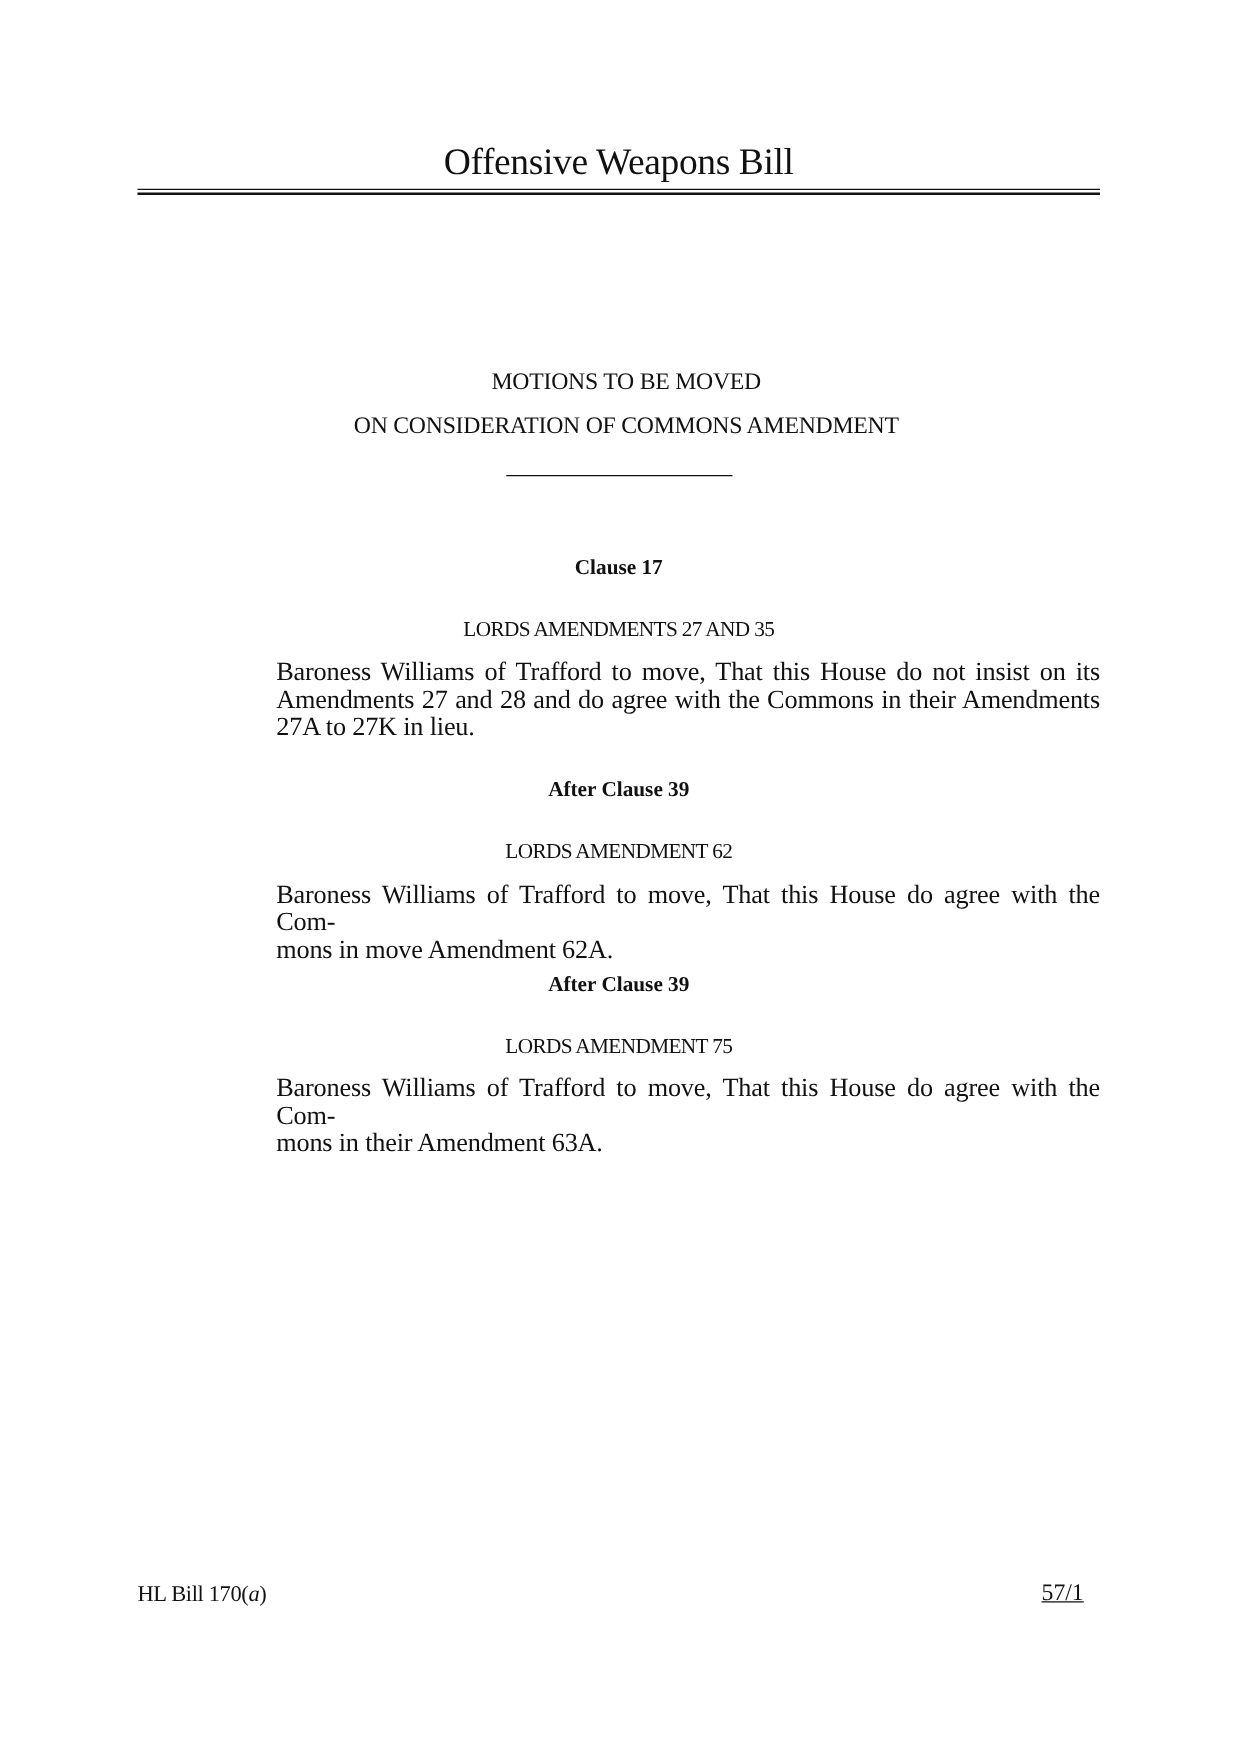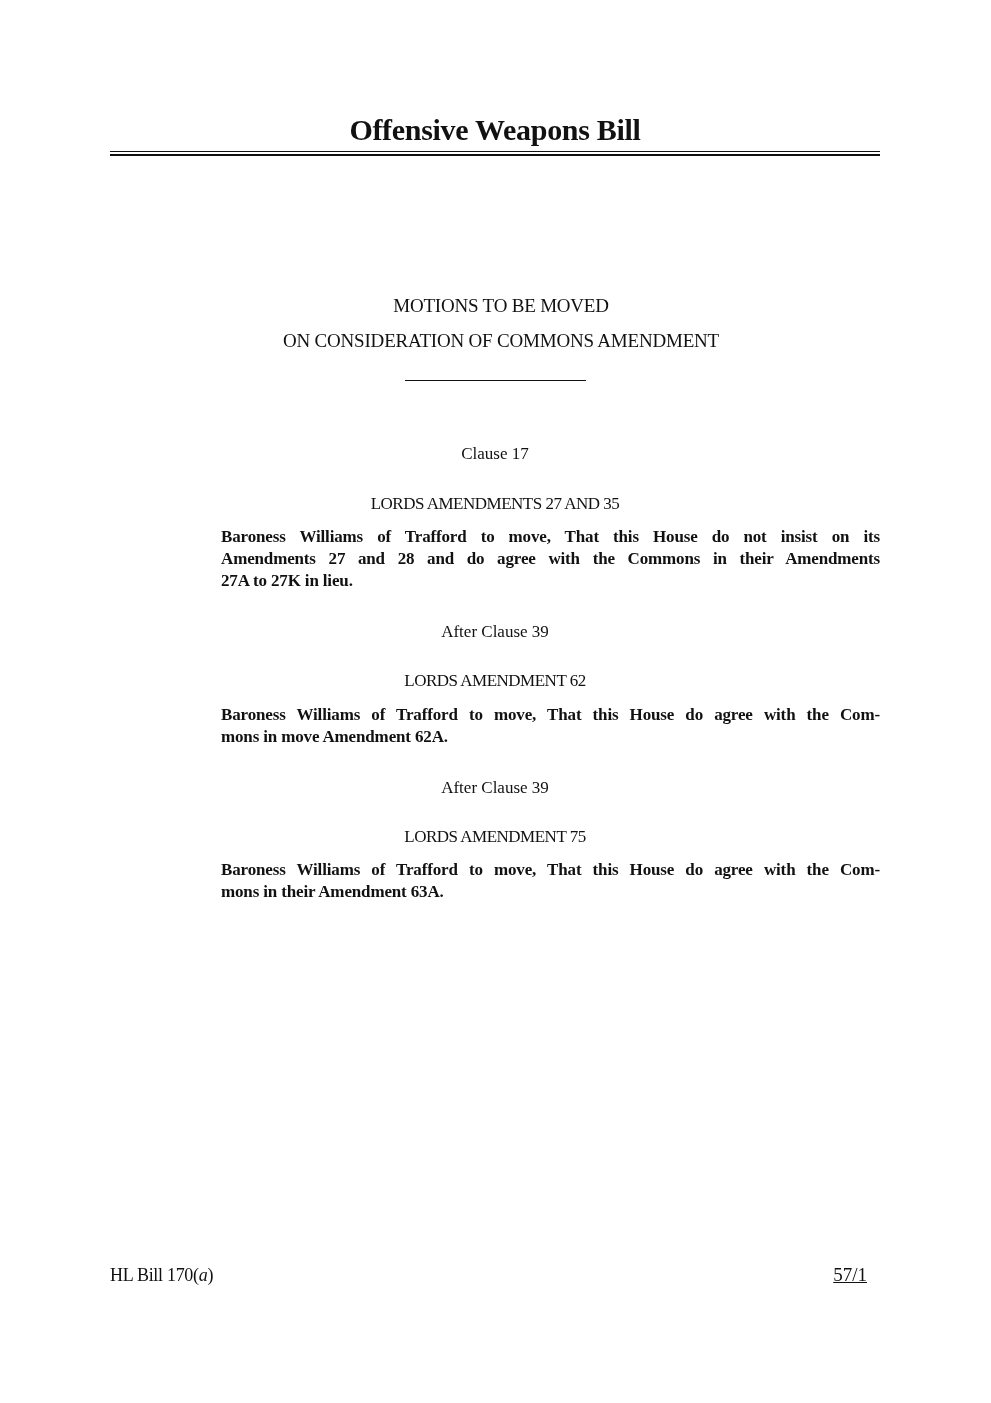--- a/index.html
+++ b/index.html
@@ -2,46 +2,46 @@
 <html><head>
 <meta charset="utf-8">
 <style>
   html, body { margin: 0; padding: 0; background: #ffffff; }
   body {
     width: 991px; height: 1403px; position: relative; overflow: hidden;
     font-family: "Liberation Serif", "DejaVu Serif", serif; color: #111111;
   }
   .title {
     position: absolute; left: 110px; width: 770px; top: 110px;
-    text-align: center; font-size: 30px; font-weight: bold; letter-spacing: -0.3px;
+    text-align: center; font-size: 30px; font-weight: normal; letter-spacing: -0.3px;
     line-height: 40px;
   }
   .rule-double {
     position: absolute; left: 110px; width: 770px; top: 151px; height: 5px;
     border-top: 1.5px solid #111; border-bottom: 2.5px solid #111; box-sizing: border-box;
   }
   .heading-line {
     position: absolute; left: 116px; width: 770px; text-align: center;
     font-size: 19px; line-height: 24px; letter-spacing: -0.2px;
   }
   .short-rule {
     position: absolute; left: 405px; width: 181px; top: 380px; height: 0;
     border-top: 1px solid #111;
   }
   .clause {
     position: absolute; left: 220px; width: 550px; text-align: center;
-    font-size: 17px; font-weight: normal; line-height: 22px;
+    font-size: 17px; font-weight: bold; line-height: 22px;
   }
   .amend-head {
     position: absolute; left: 220px; width: 550px; text-align: center;
     font-size: 17px; line-height: 22px; letter-spacing: -0.5px;
   }
   .motion {
     position: absolute; left: 221px; width: 659px;
-    font-size: 17px; font-weight: bold; line-height: 22px; text-align: justify;
+    font-size: 21px; font-weight: normal; line-height: 22px; text-align: justify;
     letter-spacing: -0.15px;
   }
   .footer-left {
     position: absolute; left: 110px; top: 1263px; font-size: 18px; line-height: 24px; letter-spacing: -0.3px;
   }
   .footer-right {
     position: absolute; right: 124px; top: 1263px; font-size: 19px; line-height: 24px; text-decoration: underline;
   }
   .it { font-style: italic; }
 </style>

